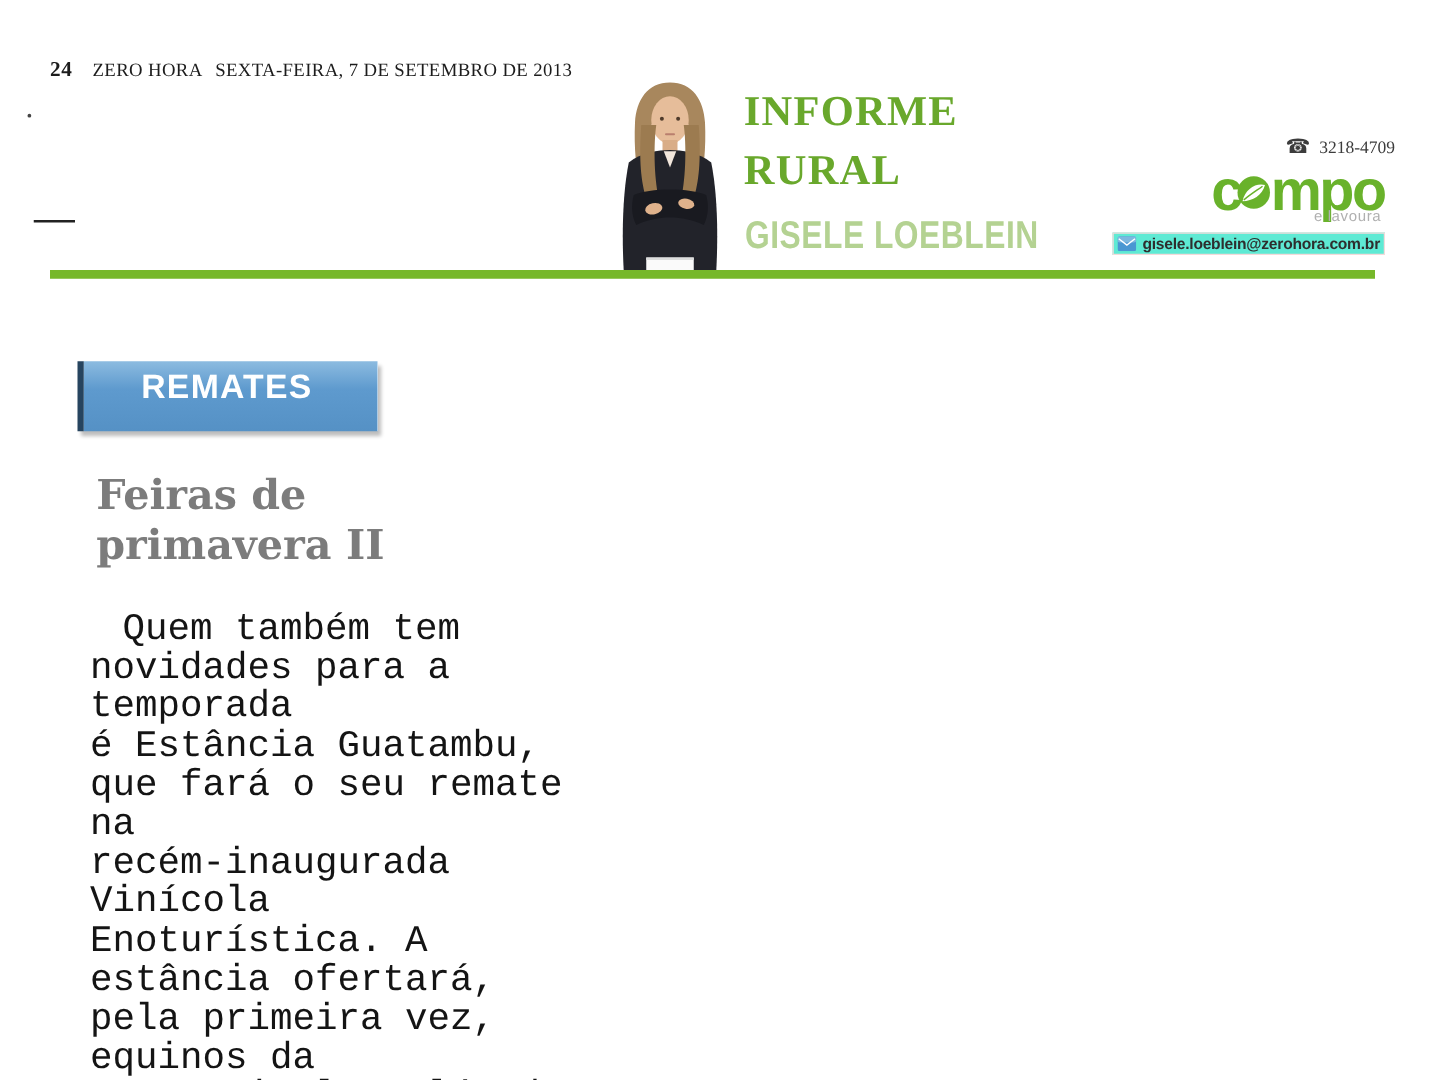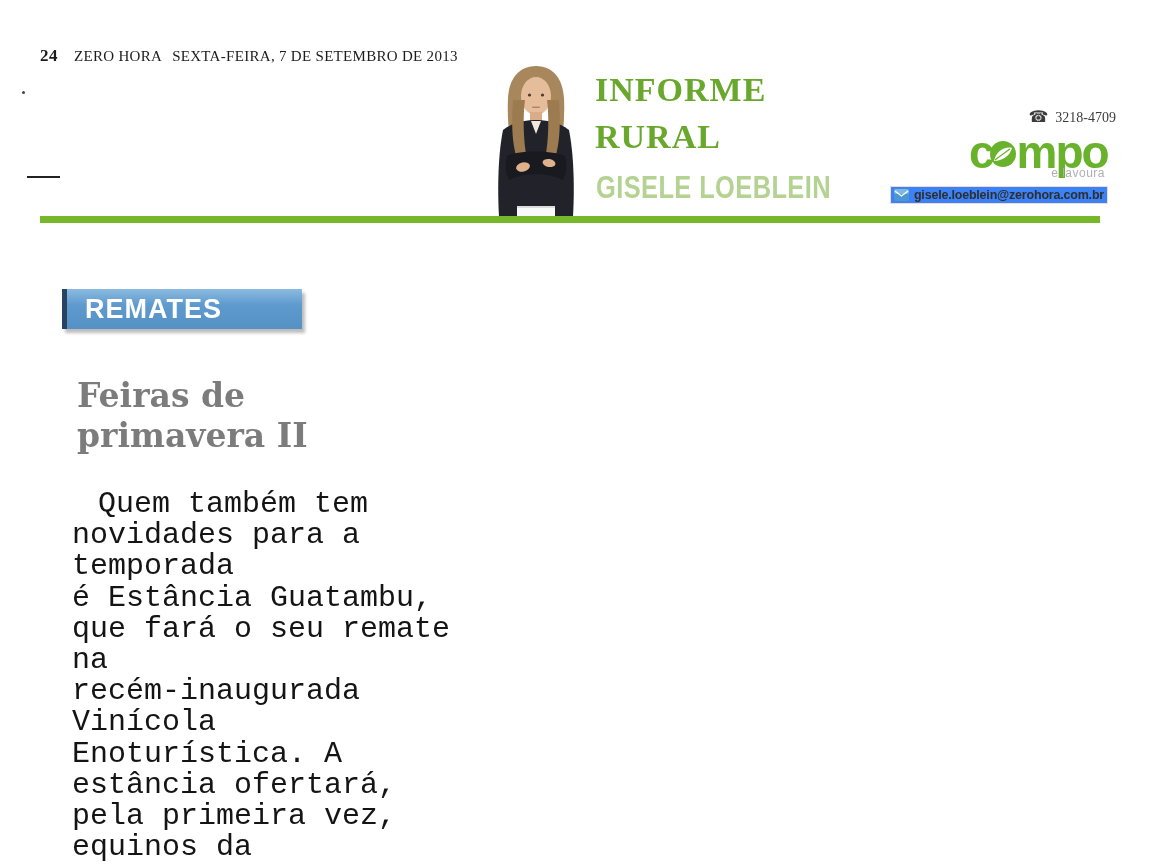--- a/index.html
+++ b/index.html
@@ -53,34 +53,35 @@
     background:#69b22b; border-radius:50%;
   }
   .campo-a-circle svg { position:absolute; left:1px; top:3px; }
   .campo-tagline {
     position:absolute; right:0; bottom:1px;
     font-family:"Liberation Sans", sans-serif; font-size:12px; color:#b0b0b0;
     letter-spacing:0.5px;
   }
 
   .email-line { top:186px; right:44px; display:flex; align-items:center;
-    border:1px solid #f3dada; padding:1px 3px; background:#3b82f6; }
+    border:1px solid #f3dada; padding:1px 3px; background:#5eead4; }
   .email-icon { margin-right:5px; display:block; }
   .email-text { font-family:"Liberation Sans", sans-serif; font-weight:bold;
     font-size:12.5px; letter-spacing:-0.2px; color:#2e2e2e; white-space:nowrap; }
 
   
   .green-rule { left:40px; top:216px; width:1060px; height:7px; background:#76b82a; }
 
   
   .section-bar {
-    left:62px; top:289px; width:240px; height:40px;
+    left:62px; top:289px; width:240px; height:56px;
     background:linear-gradient(180deg,#8cbbe0 0%,#5e9ace 40%,#5591c5 100%);
     border-left:5px solid #26445f;
     box-shadow:3px 4px 3px #bdbdbd;
+    padding-left:28px;
   }
   .section-label {
     font-family:"Liberation Sans", sans-serif; font-weight:bold;
     font-size:27px; line-height:40px; letter-spacing:1px;
     color:#ffffff; padding-left:18px; display:block;
   }
 
   
   .headline {
     left:77px; top:376px;

